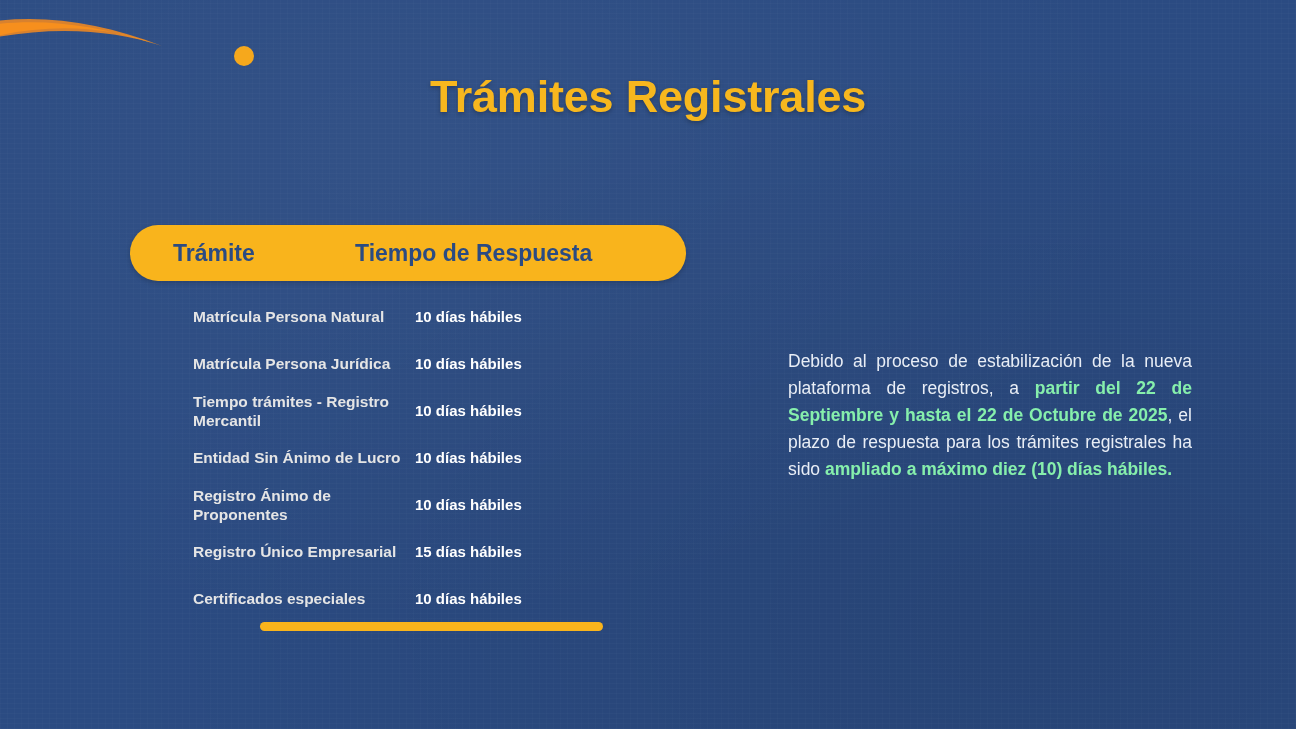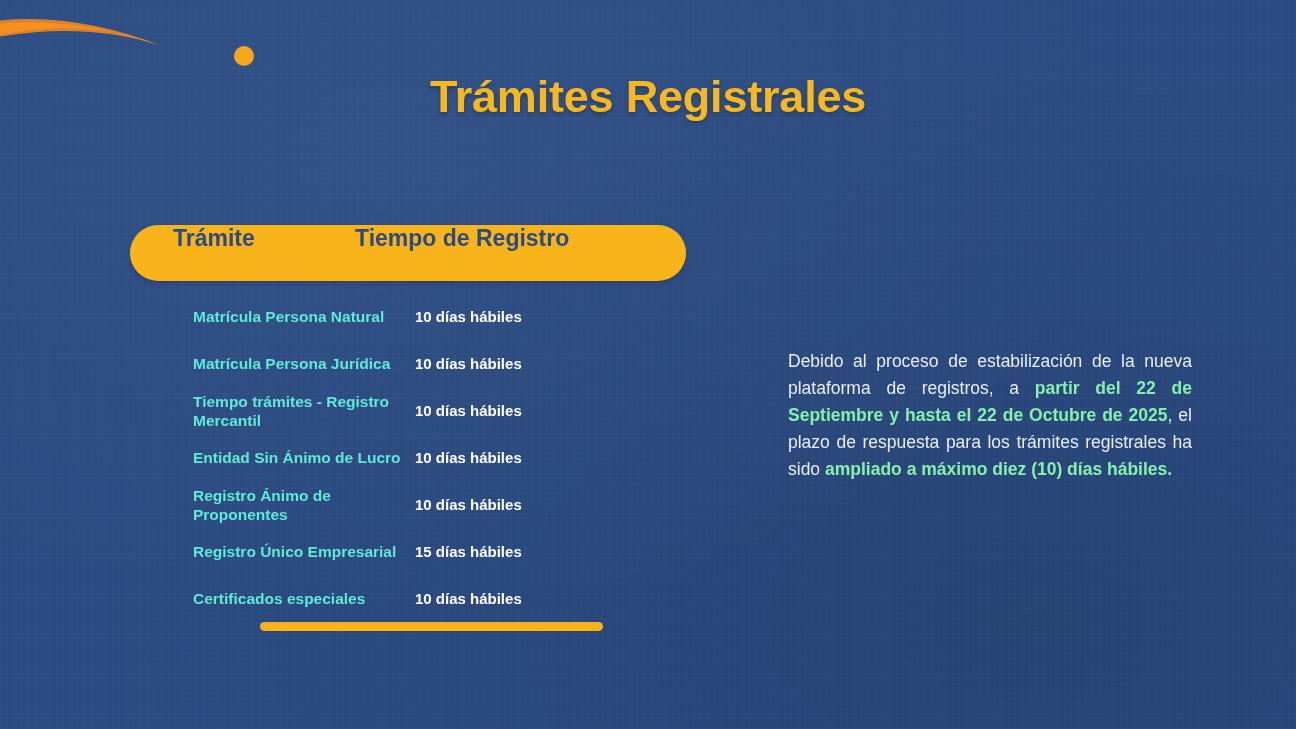--- a/index.html
+++ b/index.html
@@ -66,21 +66,21 @@
     left: 130px;
     top: 225px;
     width: 580px;
   }
   .table-head {
     background: #f9b41c;
     border-radius: 30px;
     height: 56px;
     width: 556px;
     display: flex;
-    align-items: flex-start;
+    align-items: center;
     box-shadow: 0 2px 5px rgba(0,0,0,0.18);
   }
   .th-tramite {
     color: #2b4b82;
     font-weight: bold;
     font-size: 23px;
     width: 225px;
     padding-left: 43px;
     box-sizing: border-box;
   }
@@ -92,21 +92,21 @@
   .rows {
     margin-top: 12px;
   }
   .row {
     display: flex;
     align-items: center;
     min-height: 47px;
   }
   .cell-name {
     width: 285px;
-    color: #5eead4;
+    color: #e5e5e5;
     font-size: 15.5px;
     font-weight: bold;
     line-height: 19px;
     padding-left: 63px;
     box-sizing: border-box;
   }
   .cell-time {
     color: #ffffff;
     font-size: 15px;
     font-weight: bold;
@@ -146,21 +146,21 @@
 </svg>
 <div class="swoosh-dot"></div>
 
 <div class="title">
   <span class="line2">Trámites Registrales</span>
 </div>
 
 <div class="table-wrap">
   <div class="table-head">
     <div class="th-tramite">Trámite</div>
-    <div class="th-tiempo">Tiempo de Registro</div>
+    <div class="th-tiempo">Tiempo de Respuesta</div>
   </div>
   <div class="rows">
     <div class="row">
       <div class="cell-name">Matrícula Persona Natural</div>
       <div class="cell-time">10 días hábiles</div>
     </div>
     <div class="row">
       <div class="cell-name">Matrícula Persona Jurídica</div>
       <div class="cell-time">10 días hábiles</div>
     </div>

